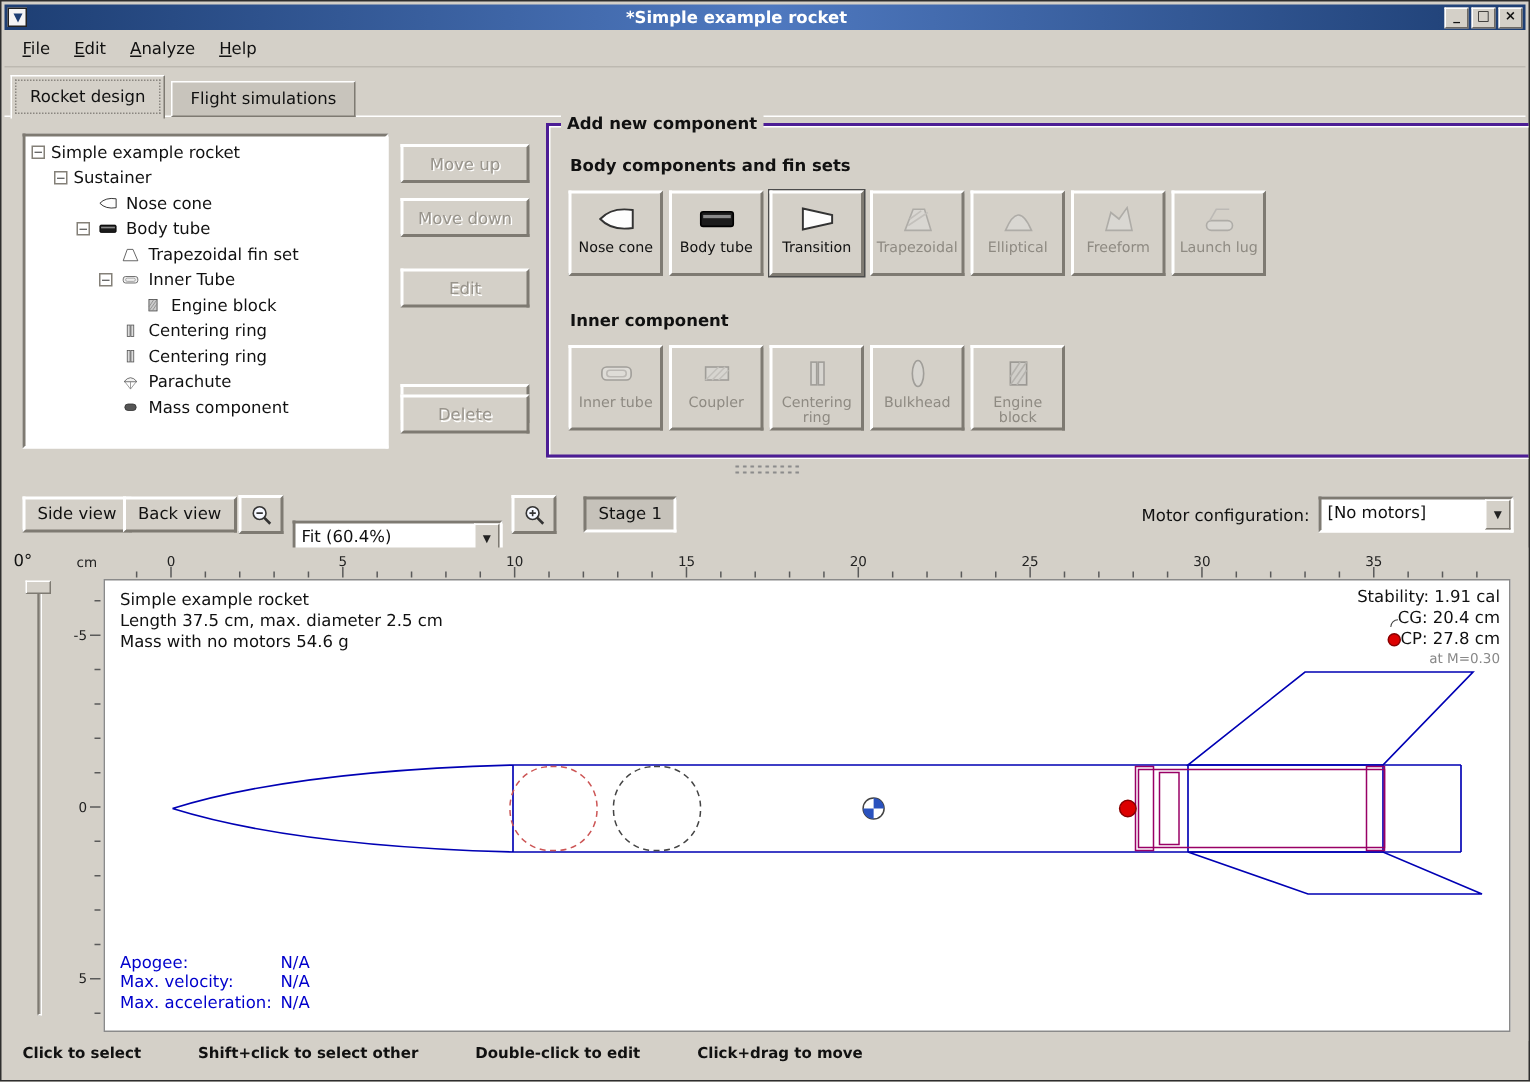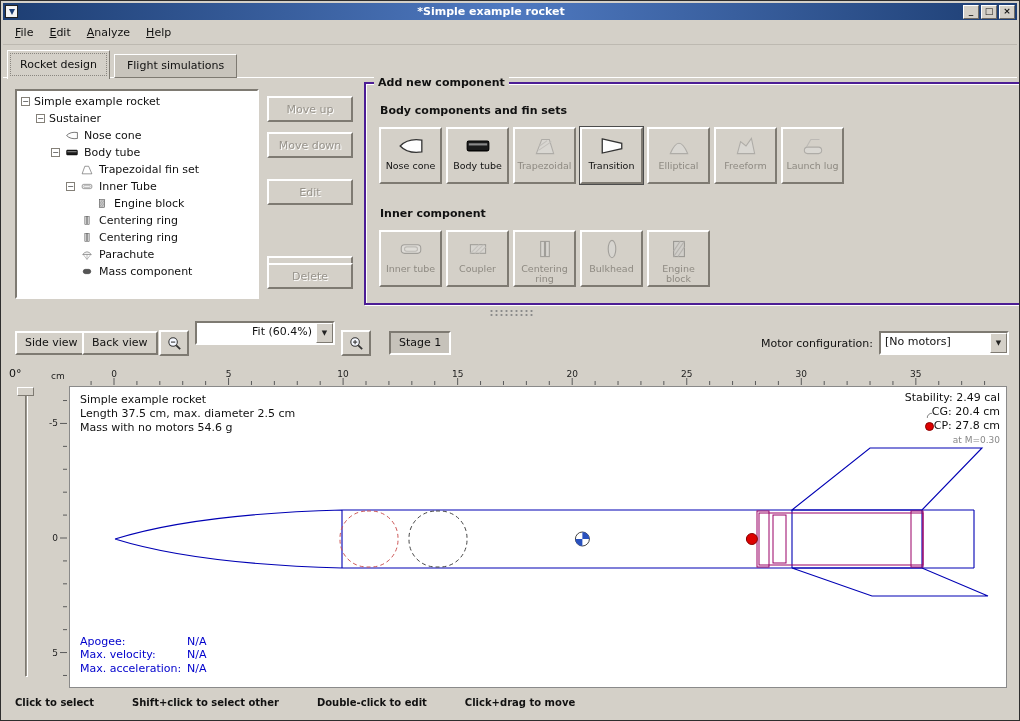--- a/index.html
+++ b/index.html
@@ -308,31 +308,31 @@
             <use href="#i-nosecone"></use>
           </svg>
           <div class="comp-label">Nose cone</div>
         </div>
         <div class="comp-btn">
           <svg class="comp-icon">
             <use href="#i-bodytube"></use>
           </svg>
           <div class="comp-label">Body tube</div>
         </div>
+        <div class="comp-btn focused">
+          <svg class="comp-icon">
+            <use href="#i-transition"></use>
+          </svg>
+          <div class="comp-label">Transition</div>
+        </div>
         <div class="comp-btn disabled">
           <svg class="comp-icon">
             <use href="#i-trapezoidal"></use>
           </svg>
           <div class="comp-label">Trapezoidal</div>
-        </div>
-        <div class="comp-btn focused">
-          <svg class="comp-icon">
-            <use href="#i-transition"></use>
-          </svg>
-          <div class="comp-label">Transition</div>
         </div>
         <div class="comp-btn disabled">
           <svg class="comp-icon">
             <use href="#i-elliptical"></use>
           </svg>
           <div class="comp-label">Elliptical</div>
         </div>
         <div class="comp-btn disabled">
           <svg class="comp-icon">
             <use href="#i-freeform"></use>
@@ -392,21 +392,21 @@
 
   <div class="splitter"></div>
 
   <div class="btn" style="left:14px;top:330px;height:24px;">Side view</div>
   <div class="btn" style="left:81px;top:330px;height:24px;">Back view</div>
   <div class="btn icon-btn" style="left:158px;top:329px;width:30px;">
     <svg class="zoom-icon" viewBox="0 0 24 24">
         <use href="#i-zoomout"></use>
       </svg>
   </div>
-  <div class="combo" style="left:194px;top:320px;width:140px;text-align:right;">
+  <div class="combo" style="left:194px;top:346px;width:140px;">
     <div class="combo-text">Fit (60.4%)</div>
     <div class="combo-arrow">▼</div>
   </div>
   <div class="btn icon-btn" style="left:340px;top:329px;width:30px;">
     <svg class="zoom-icon" viewBox="0 0 24 24">
         <use href="#i-zoomin"></use>
       </svg>
   </div>
   <div class="btn pressed" style="left:388px;top:330px;height:24px;">Stage 1</div>
   <div class="mc-label">Motor configuration:</div>
@@ -515,21 +515,21 @@
           </g>
       </svg>
 
       <div class="fig-info">
         <div>Simple example rocket</div>
         <div>Length 37.5 cm, max. diameter 2.5 cm</div>
         <div>Mass with no motors 54.6 g</div>
       </div>
 
       <div class="fig-stab">
-        <div>Stability: 2.49 cal</div>
+        <div>Stability: 1.91 cal</div>
         <div class="legend-row">
           <svg class="legend-cg" viewBox="-8 -8 16 16">
               <use href="#i-cg"></use>
             </svg>
           <span>CG: 20.4 cm</span>
         </div>
         <div class="legend-row">
           <span class="legend-cp"></span>
           <span>CP: 27.8 cm</span>
         </div>

